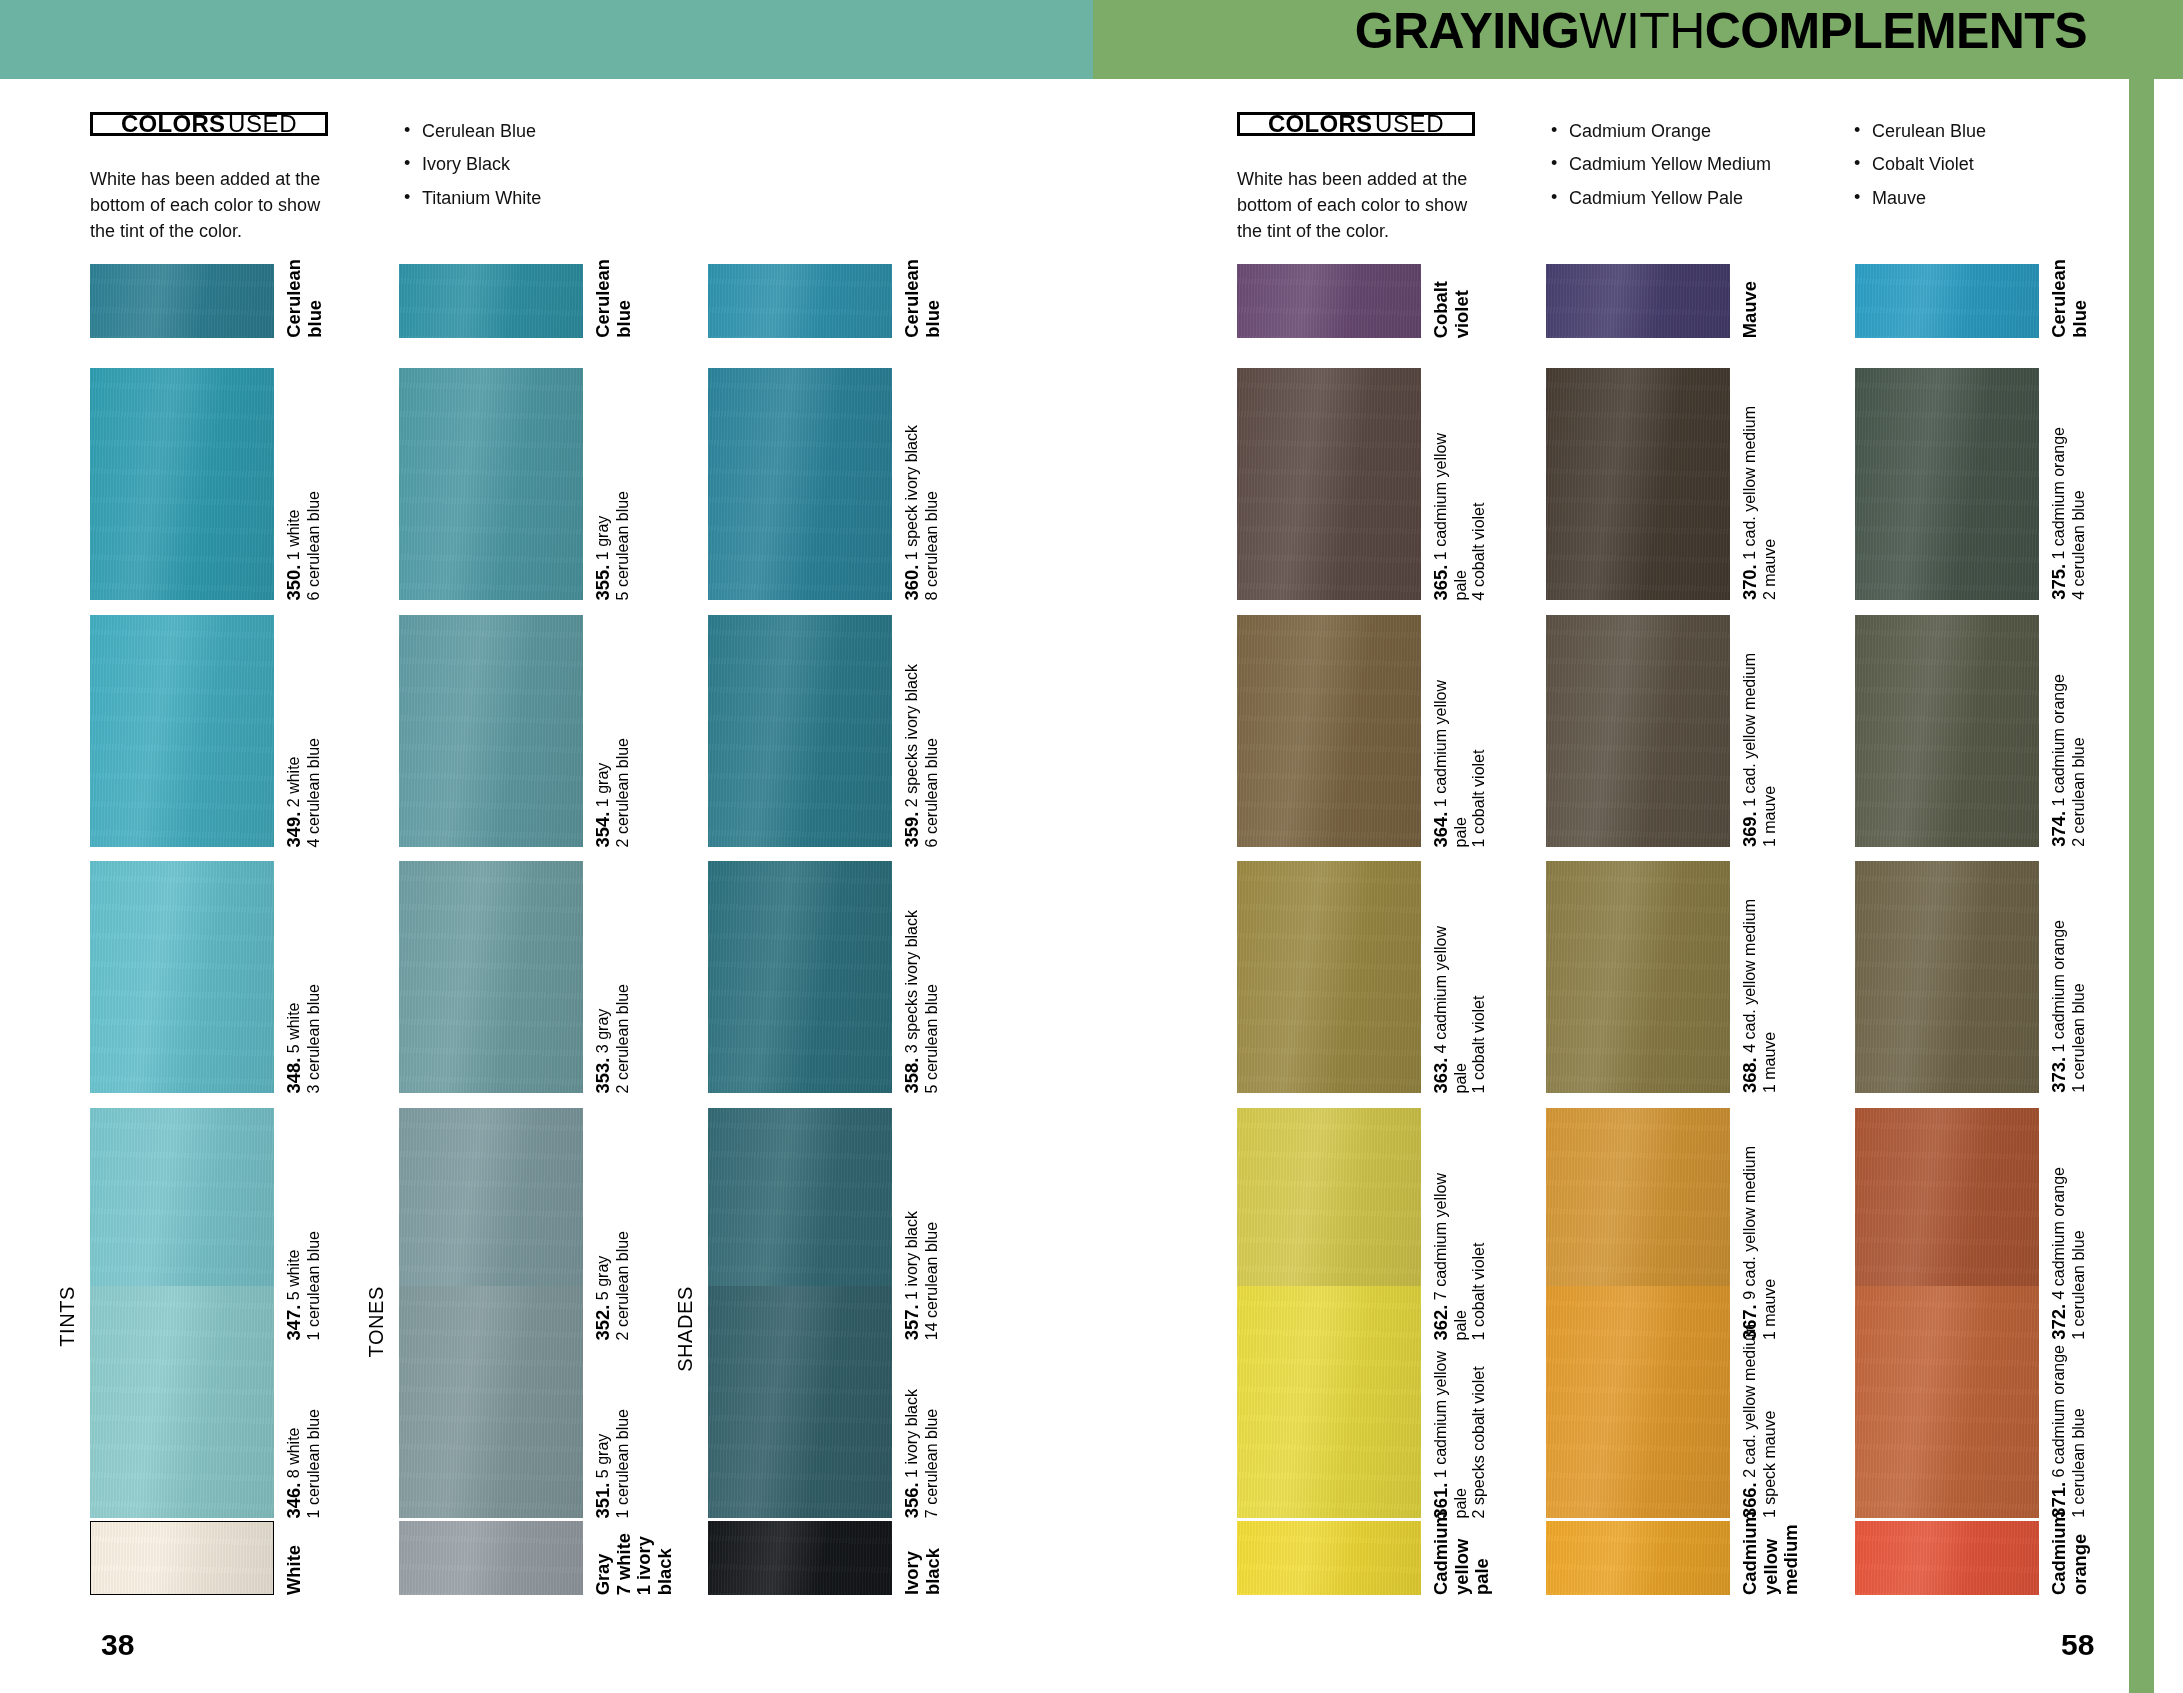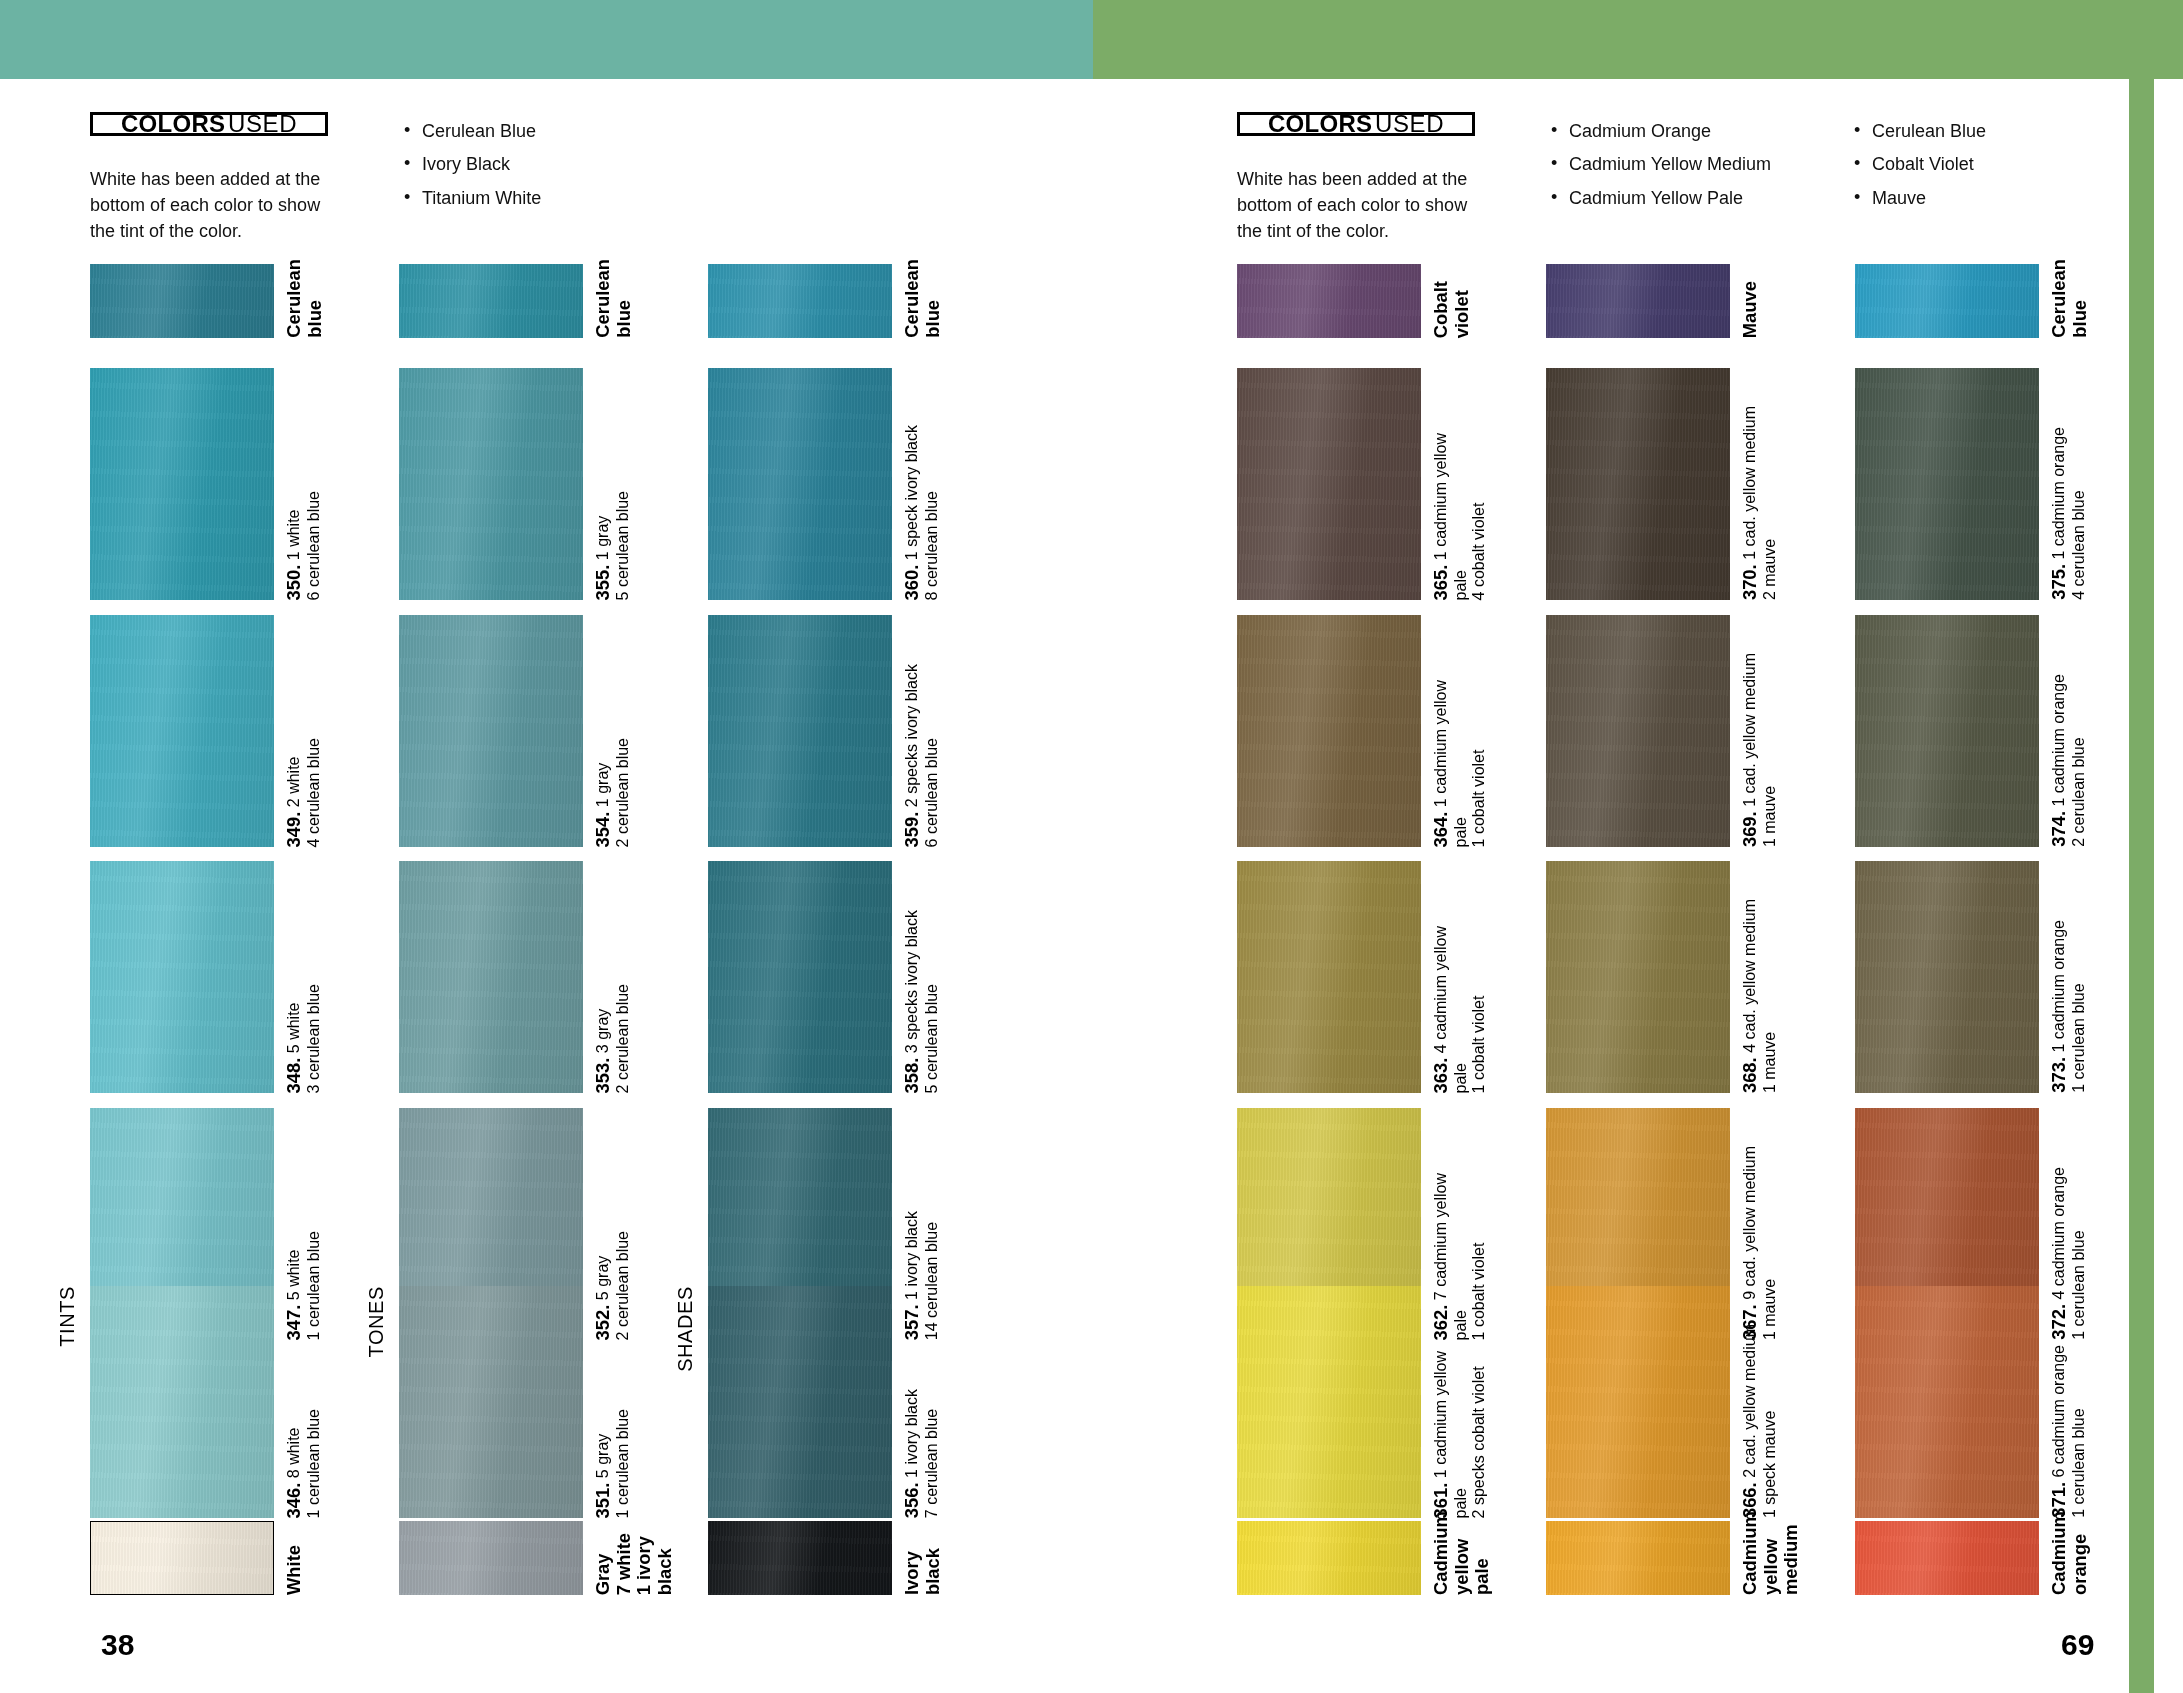--- a/index.html
+++ b/index.html
@@ -50,20 +50,21 @@
 </head>
 <body>
 
 <div class="page">
 
   <div class="hdr hdr-left"></div>
   <div class="hdr hdr-right"></div>
   <div class="green-strip"></div>
 
 
+  <div class="hdr-title" id="title-right"><span class="b">GRAYING</span><span class="l">WITH</span><span class="b">COMPLEMENTS</span></div>
 
   <div class="cu-box" style="left:90px;top:112px;width:238px;">
     <span class="cu-bold">COLORS</span>&nbsp;<span class="cu-light">USED</span>
   </div>
   <div class="cu-note" style="left:90px;top:166px;">White has been added at the bottom of each color to show the tint of the color.</div>
   <ul class="cu-list" id="left-colors-list" style="left:404px;top:122px;">
       <li>Cerulean Blue</li>
       <li>Ivory Black</li>
       <li>Titanium White</li>
     </ul>
@@ -300,16 +301,16 @@
 1 cerulean blue</div>
       </div>
       <div class="swatch" style="left: 1855px; top: 1521px; width: 184px; height: 74px;">
         <div class="chip" style="width: 184px; height: 74px; background: linear-gradient(100deg, rgba(255, 255, 255, 0) 0%, rgba(255, 255, 255, 0.1) 38%, rgba(0, 0, 0, 0.05) 62%, rgba(0, 0, 0, 0.1) 100%), repeating-linear-gradient(92deg, rgba(255, 255, 255, 0.043) 0px, rgba(255, 255, 255, 0.043) 1.2px, rgba(0, 0, 0, 0.035) 1.2px, rgba(0, 0, 0, 0.035) 3px) rgb(230, 85, 58);"></div>
         <div class="lbl" style="left: 194px; bottom: 0px; max-height: 80px; font-weight: 700;"><b>Cadmium
 orange</b></div>
       </div>
     </div>
 
   <div class="pagenum" style="left:101px;">38</div>
-  <div class="pagenum" style="left:2061px;">69</div>
+  <div class="pagenum" style="left:2061px;">58</div>
 
 </div>
 
 
 </body></html>

